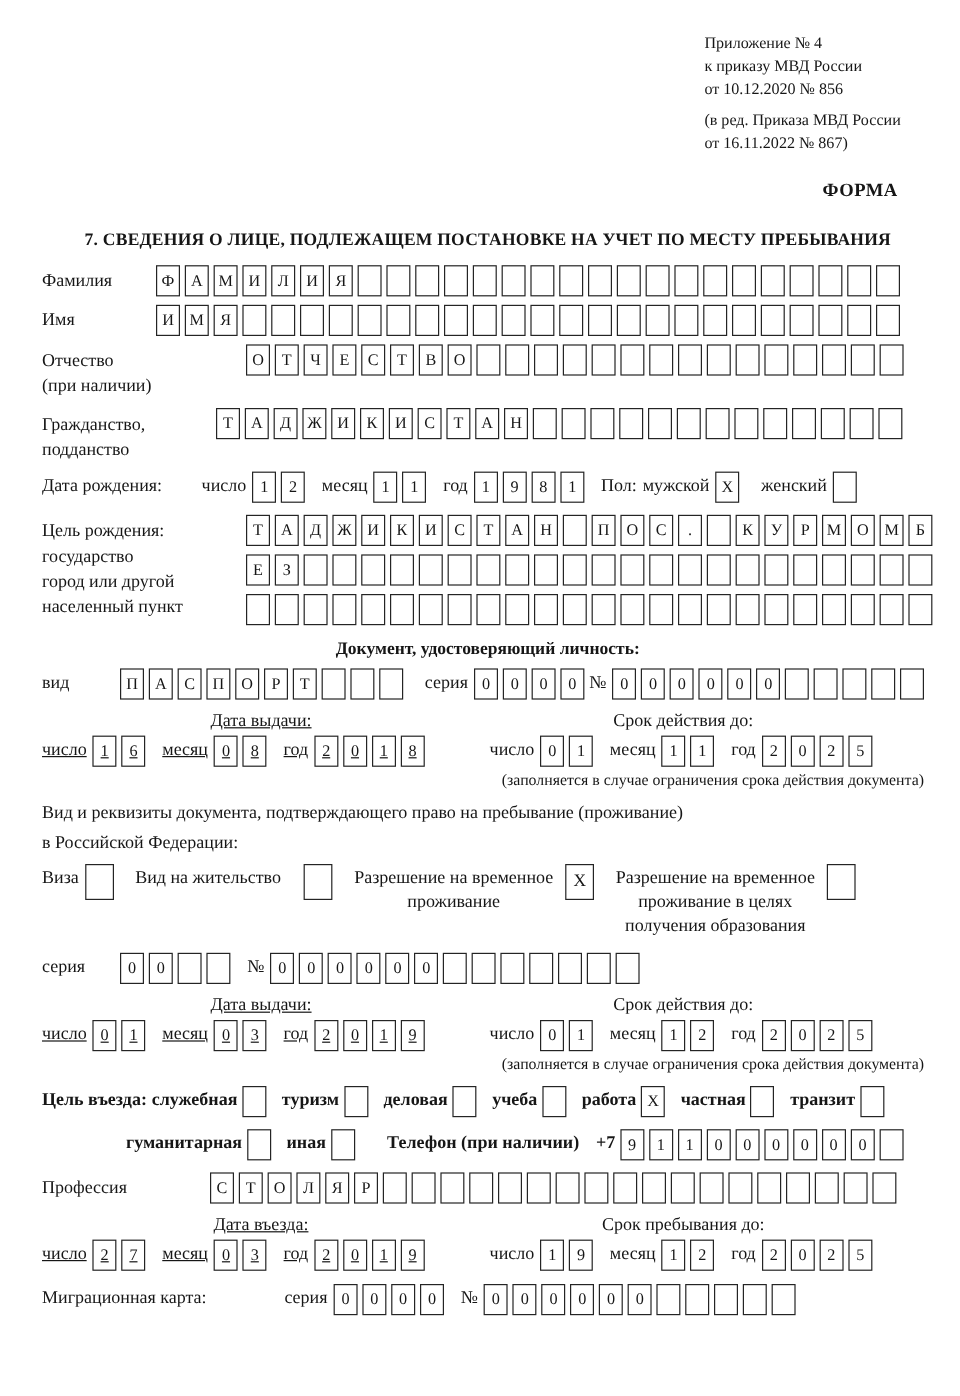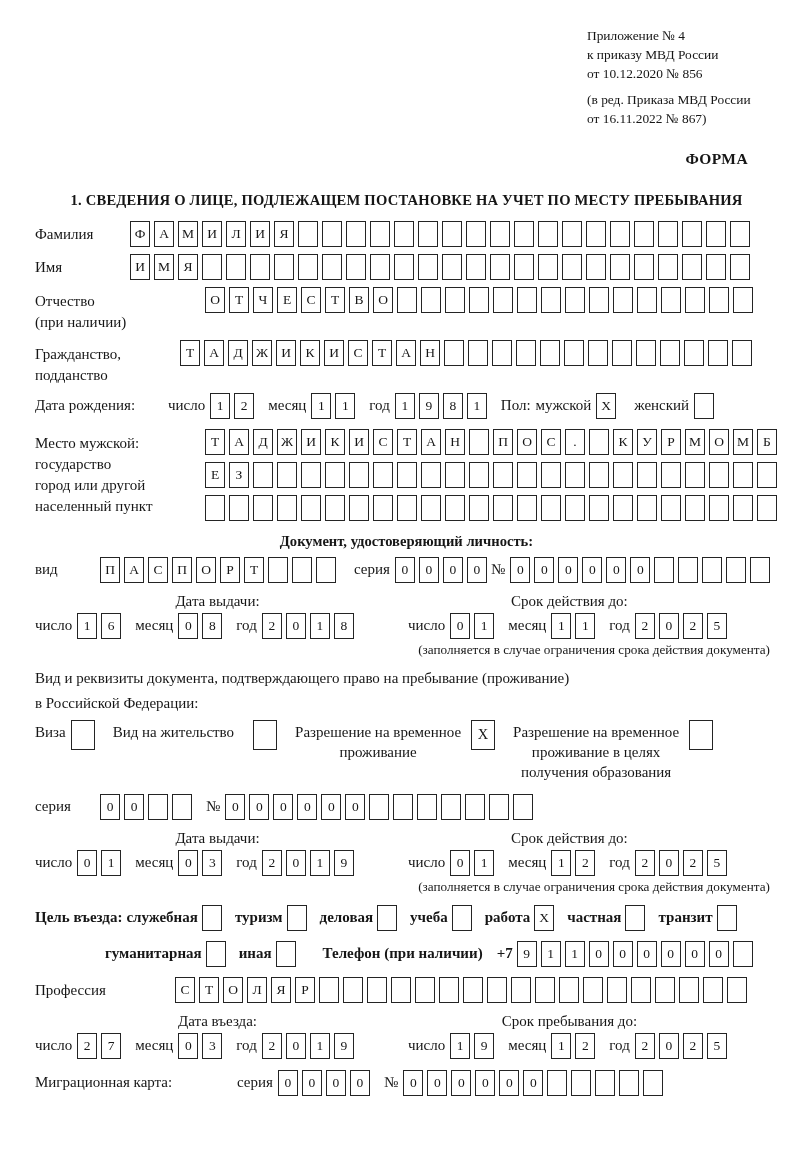--- a/index.html
+++ b/index.html
@@ -46,21 +46,21 @@
   .gap10 { margin-left:10px; }
   .gap14 { margin-left:14px; }
   .gap22 { margin-left:22px; }
 
   .doc-heading { text-align:center; font-weight:bold; font-size:14.6px; margin-top:12px; }
 
   .dates-row { display:flex; margin-top:10px; }
   .date-col { }
   .date-col .dhead { text-align:center; margin-bottom:3px; }
   .dline { display:flex; align-items:flex-start; }
-  .left-col { flex:0 0 365px; }
+  .left-col { flex:0 0 365px;text-decoration:underline; }
   .right-col { margin-left:8px; }
   .note { font-size:13.2px; margin-top:3px; }
   .note-right { text-align:right; padding-right:8px; }
 
   .plain-line { margin-top:10px; line-height:21px; }
 
   .visa-row { margin-top:6px; align-items:flex-start; }
   .vopt { text-align:center; line-height:20px; padding-top:2px; }
   .vspace { margin-left:14px; }
 
@@ -78,21 +78,21 @@
     <div>Приложение № 4</div>
     <div>к приказу МВД России</div>
     <div>от 10.12.2020 № 856</div>
     <div class="rev-gap">(в ред. Приказа МВД России</div>
     <div>от 16.11.2022 № 867)</div>
   </div>
 
   <div class="form-label">ФОРМА</div>
 
 
-  <div class="sec-heading">1. СВЕДЕНИЯ О ЛИЦЕ, ПОДЛЕЖАЩЕМ ПОСТАНОВКЕ НА УЧЕТ ПО МЕСТУ ПРЕБЫВАНИЯ</div>
+  <div class="sec-heading">7. СВЕДЕНИЯ О ЛИЦЕ, ПОДЛЕЖАЩЕМ ПОСТАНОВКЕ НА УЧЕТ ПО МЕСТУ ПРЕБЫВАНИЯ</div>
 
   <div class="row">
     <div class="lbl w95">Фамилия</div>
     <div class="cells">
         <span class="cell">Ф</span>
         <span class="cell">А</span>
         <span class="cell">М</span>
         <span class="cell">И</span>
         <span class="cell">Л</span>
         <span class="cell">И</span>
@@ -241,21 +241,21 @@
         <span class="cell">X</span>
       </span>
     <span class="inline-lbl gap14">женский</span>
     <span class="cells">
         <span class="cell"></span>
       </span>
   </div>
 
   <div class="row" style="margin-top:10px;">
     <div class="lbl w170 label-stack">
-      <div>Место мужской:</div>
+      <div>Цель рождения:</div>
       <div>государство</div>
       <div>город или другой</div>
       <div>населенный пункт</div>
     </div>
     <div class="cellrows">
       <div class="cells">
           <span class="cell">Т</span>
           <span class="cell">А</span>
           <span class="cell">Д</span>
           <span class="cell">Ж</span>

